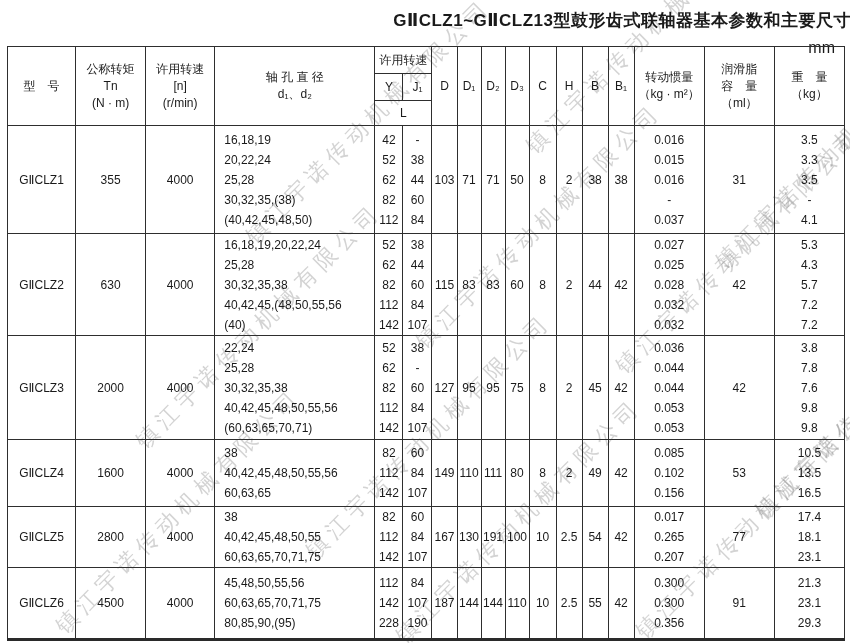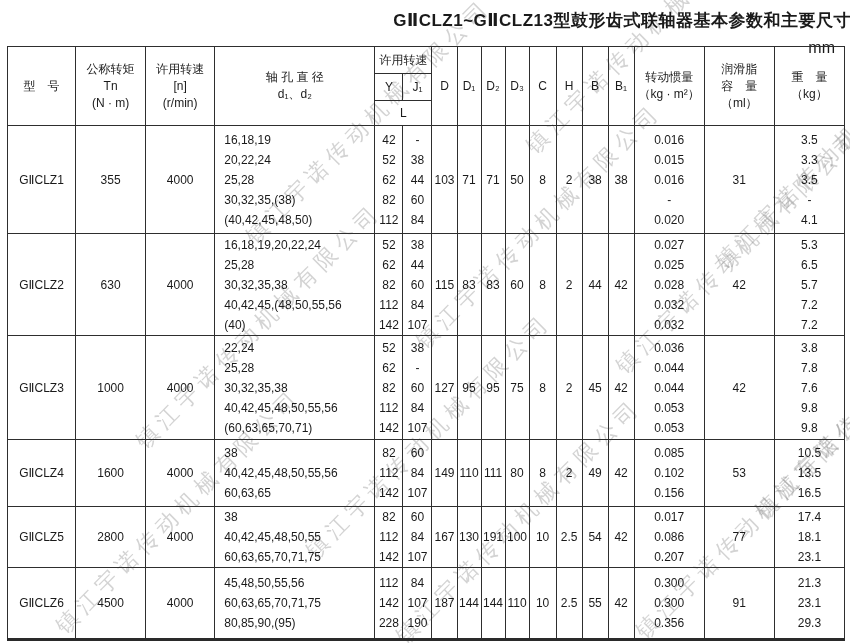--- a/index.html
+++ b/index.html
@@ -156,21 +156,21 @@
           <td>50</td>
           <td>8</td>
           <td>2</td>
           <td>38</td>
           <td>38</td>
           <td>
             <div class="line">0.016</div>
             <div class="line">0.015</div>
             <div class="line">0.016</div>
             <div class="line">-</div>
-            <div class="line">0.020</div>
+            <div class="line">0.037</div>
           </td>
           <td>31</td>
           <td>
             <div class="line">3.5</div>
             <div class="line">3.3</div>
             <div class="line">3.5</div>
             <div class="line">-</div>
             <div class="line">4.1</div>
           </td>
         </tr>
@@ -210,29 +210,29 @@
           <td>
             <div class="line">0.027</div>
             <div class="line">0.025</div>
             <div class="line">0.028</div>
             <div class="line">0.032</div>
             <div class="line">0.032</div>
           </td>
           <td>42</td>
           <td>
             <div class="line">5.3</div>
-            <div class="line">6.5</div>
+            <div class="line">4.3</div>
             <div class="line">5.7</div>
             <div class="line">7.2</div>
             <div class="line">7.2</div>
           </td>
         </tr>
         <tr>
           <td>GⅡCLZ3</td>
-          <td>1000</td>
+          <td>2000</td>
           <td>4000</td>
           <td class="c-bores">
             <div class="line">22,24</div>
             <div class="line">25,28</div>
             <div class="line">30,32,35,38</div>
             <div class="line">40,42,45,48,50,55,56</div>
             <div class="line">(60,63,65,70,71)</div>
           </td>
           <td>
             <div class="line">52</div>
@@ -333,21 +333,21 @@
           <td>167</td>
           <td>130</td>
           <td>191</td>
           <td>100</td>
           <td>10</td>
           <td>2.5</td>
           <td>54</td>
           <td>42</td>
           <td>
             <div class="line">0.017</div>
-            <div class="line">0.086</div>
+            <div class="line">0.265</div>
             <div class="line">0.207</div>
           </td>
           <td>77</td>
           <td>
             <div class="line">17.4</div>
             <div class="line">18.1</div>
             <div class="line">23.1</div>
           </td>
         </tr>
         <tr>

